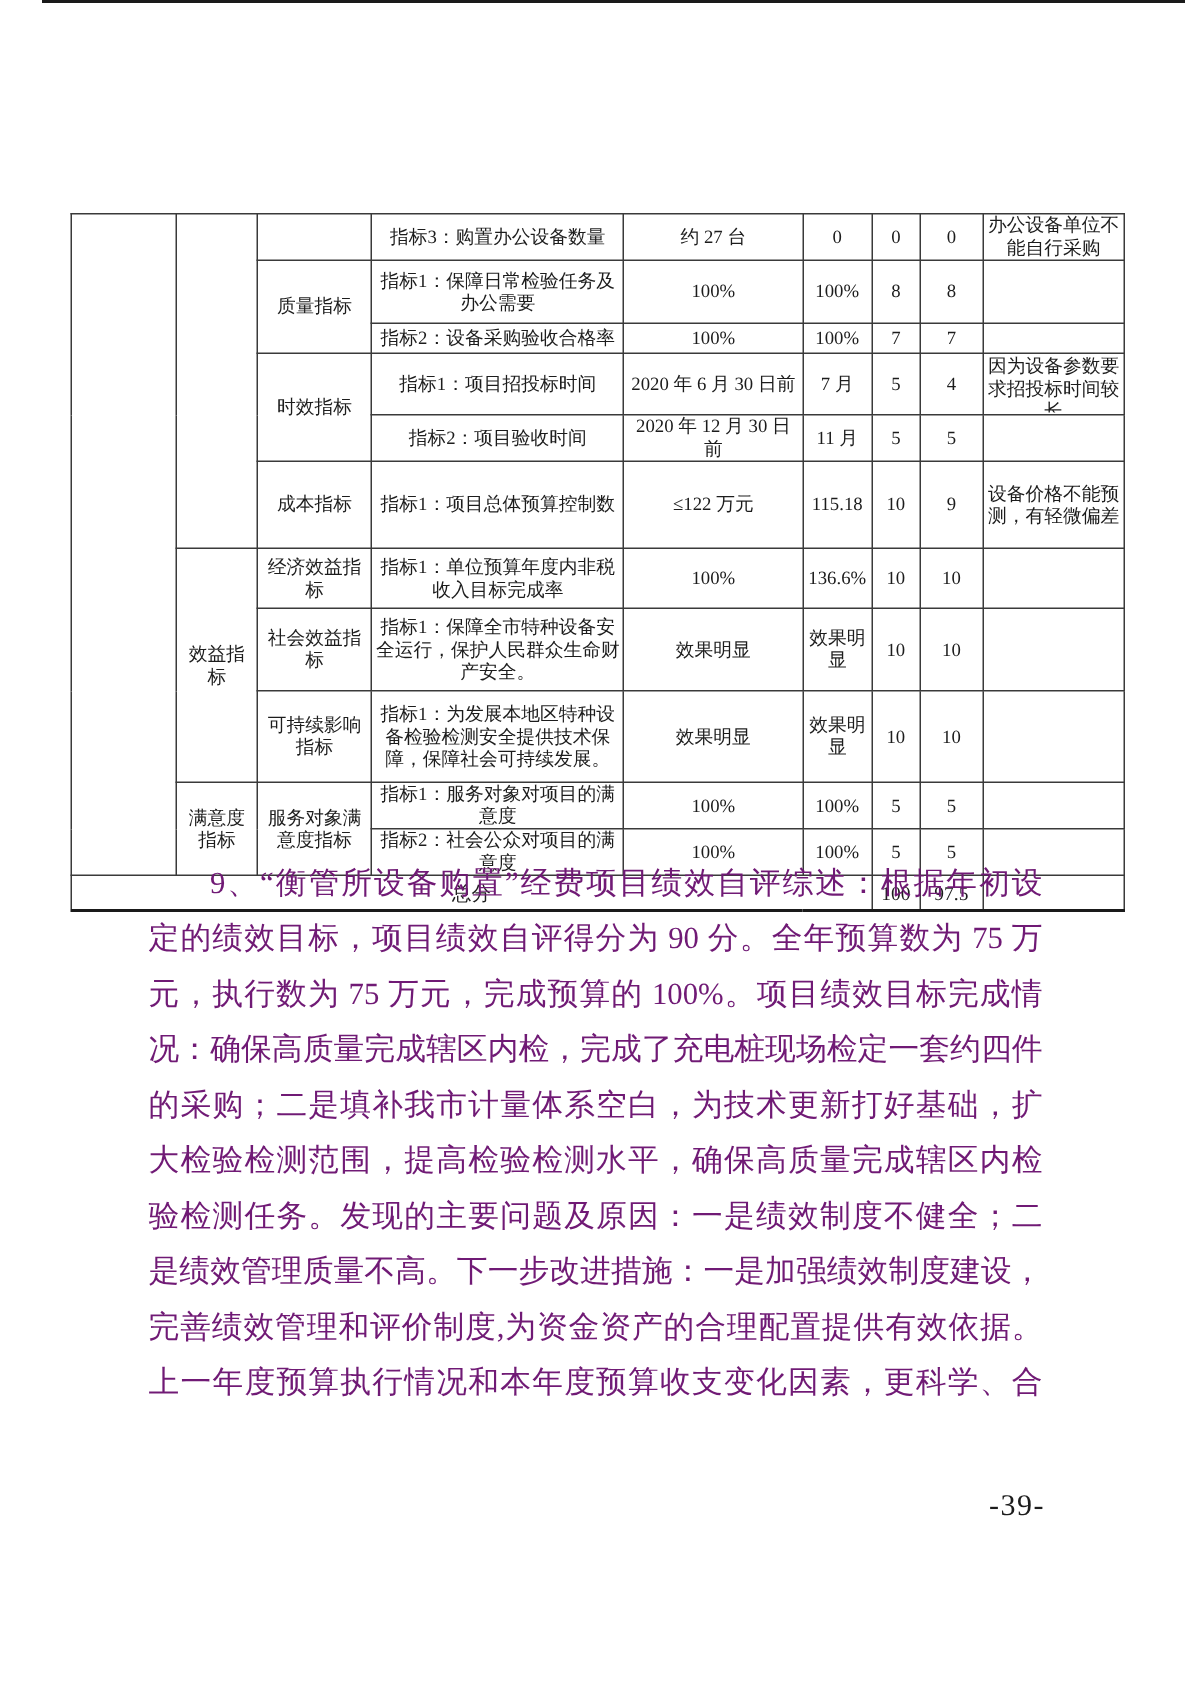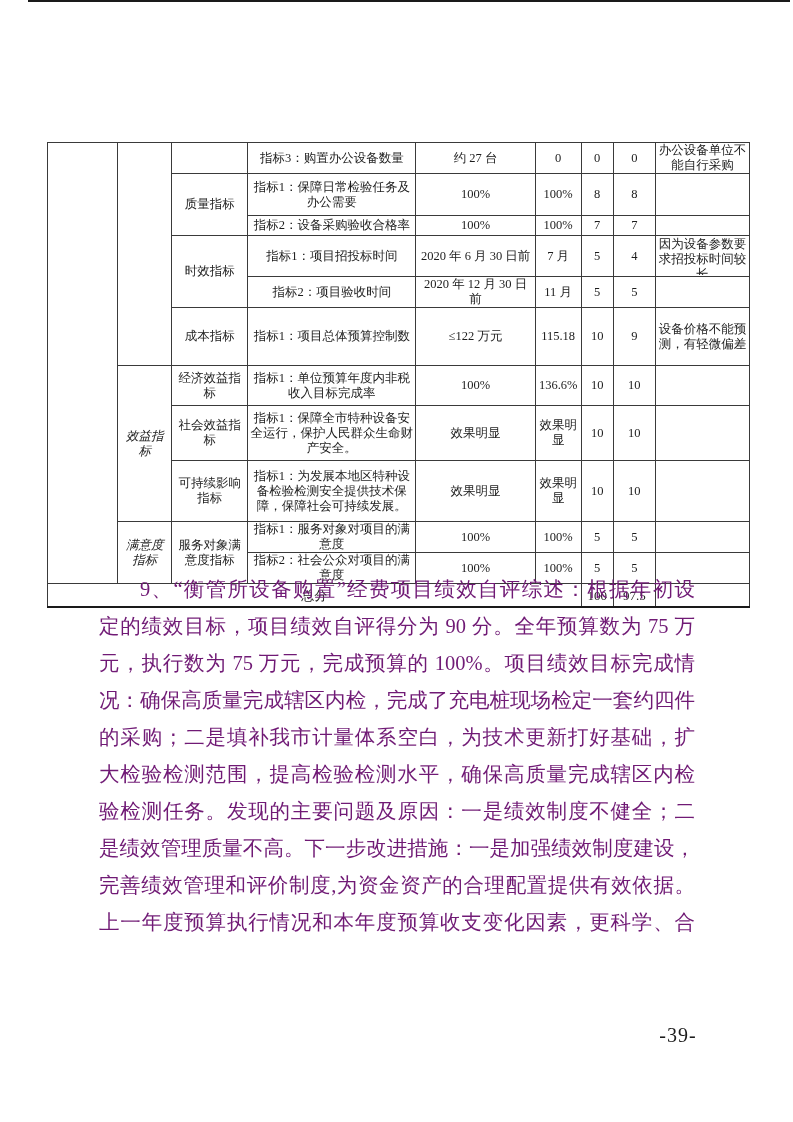--- a/index.html
+++ b/index.html
@@ -18,21 +18,21 @@
   }
   table.eval td{
     border:1px solid #3a3a3a;
     font-size:12.5px;line-height:15px;
     text-align:center;vertical-align:middle;
     padding:0 2px;overflow:hidden;word-break:break-all;
   }
   td.nt{border-top:none;}            
   td.ind{text-align:left;padding:1px 2px 1px 5px;font-size:12px;line-height:18px;}
   td.grp{font-size:12px;line-height:17px;padding:0 1px;}
-  td.grp2{font-size:12px;line-height:17px;padding:0 1px;font-style:italic;}
+  td.grp2{font-size:12px;line-height:17px;padding:0 1px;}
   td.rmk{font-size:12px;line-height:15px;padding:0 2px;}
   td.rmk-clip{vertical-align:top;}
   td.rmk-clip .clip{max-height:38px;overflow:hidden;}
   tr.h30 td{height:30px;} tr.h41 td{height:41px;} tr.h19 td{height:19px;}
   tr.h40 td{height:40px;} tr.h20 td{height:20px;} tr.h57 td{height:57px;}
   tr.h39 td{height:39px;} tr.h54 td{height:54px;} tr.h60 td{height:60px;}
   tr.h18 td{height:18px;} tr.h22 td{height:22px;}
   tr.total td{border-bottom:2px solid #1a1a1a;font-size:13px;}
 
   
@@ -40,21 +40,21 @@
   .para .pline{
     height:37px;line-height:37px;font-size:20.5px;
     text-align:justify;text-align-last:justify;
     white-space:normal;overflow:hidden;color:#701a75;
   }
   .para .pline.first{text-indent:2em;}
 
   
   .page-num{
     position:absolute;left:648px;top:993px;width:60px;
-    font-size:20px;text-align:center;color:#1c1c1c;letter-spacing:1px;margin-top:31px;
+    font-size:20px;text-align:center;color:#1c1c1c;letter-spacing:1px;
   }
 </style>
 </head>
 <body>
 
 <div class="top-rule"></div>
 
 <table class="eval">
   <colgroup>
     <col style="width:70px">

